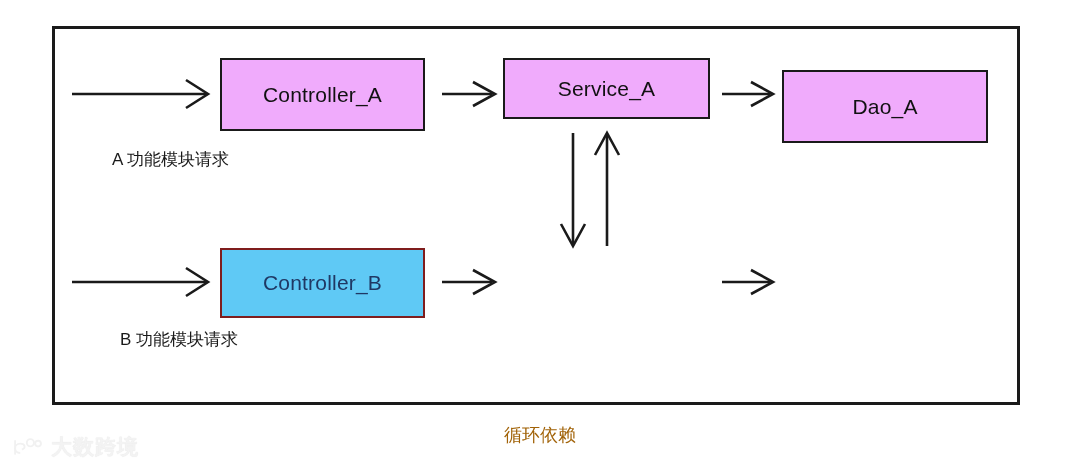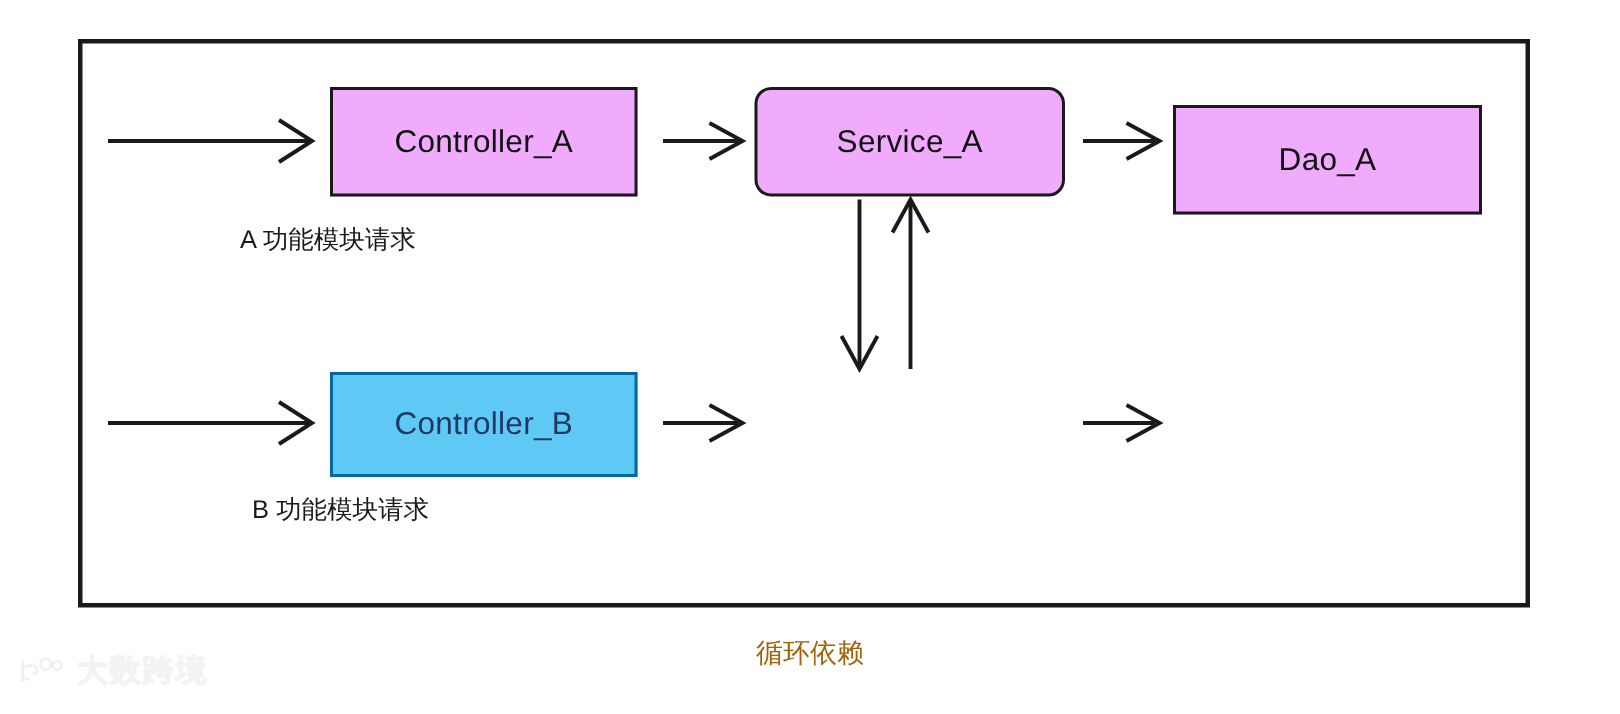--- a/index.html
+++ b/index.html
@@ -42,41 +42,40 @@
     white-space: nowrap;
   }
   .node.green {
     background: #f0abfc;
     border: 2px solid #1a1a1a;
     color: #111111;
     text-align: center;
   }
   .node.blue {
     background: #5fc9f5;
-    border: 2px solid #0369a1;
+    border: 2px solid #7f1d1d;
     color: #1f3864;
   }
 
   
   #node-controller-a { left: 220px; top: 58px; width: 205px; height: 73px; }
-  #node-service-a    { left: 503px; top: 58px; width: 207px; height: 73px; border-radius: 11px; }
+  #node-service-a    { left: 503px; top: 58px; width: 207px; height: 61px; }
   #node-dao-a        { left: 782px; top: 58px; width: 206px; height: 73px; margin-top: 12px; }
 
   
   #node-controller-b { left: 220px; top: 248px; width: 205px; height: 70px; }
   #node-service-b    { left: 503px; top: 248px; width: 207px; height: 70px; }
   #node-dao-b        { left: 782px; top: 248px; width: 206px; height: 70px; }
 
   
   .flow-label {
     position: absolute;
     font-size: 17px;
     color: #1a1a1a;
     white-space: nowrap;
-    margin-left: 48px;
   }
   #label-flow-a { left: 112px; top: 148px; }
   #label-flow-b { left: 120px; top: 328px; }
 
   
   #diagram-caption {
     position: absolute;
     left: 0;
     top: 423px;
     width: 1080px;

